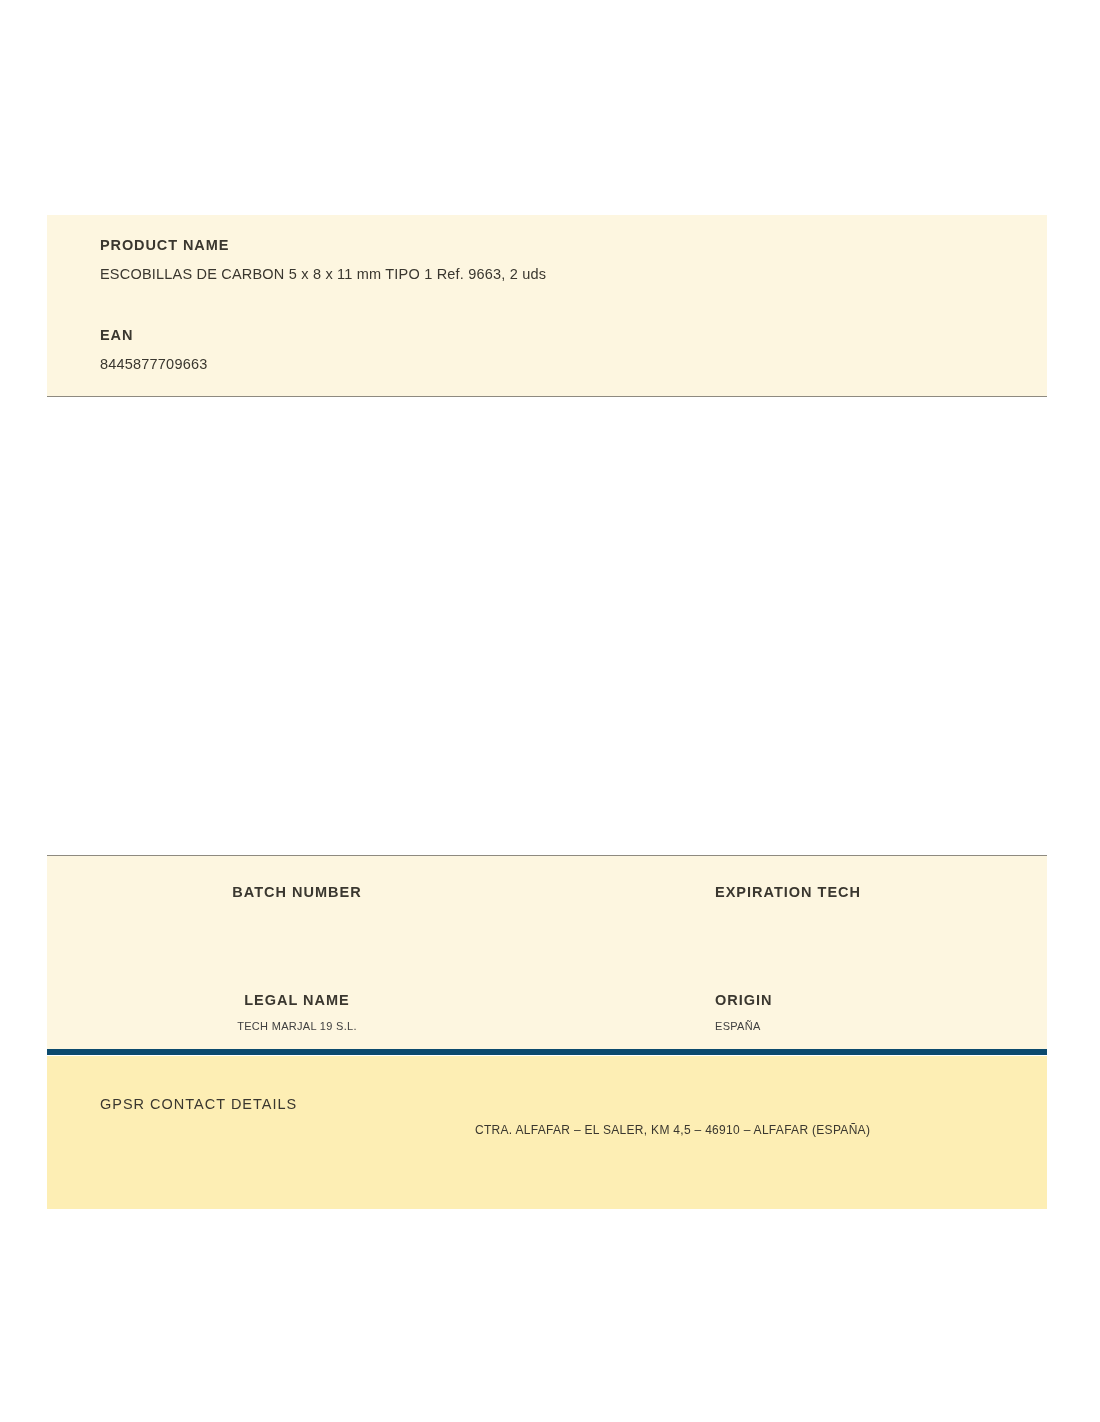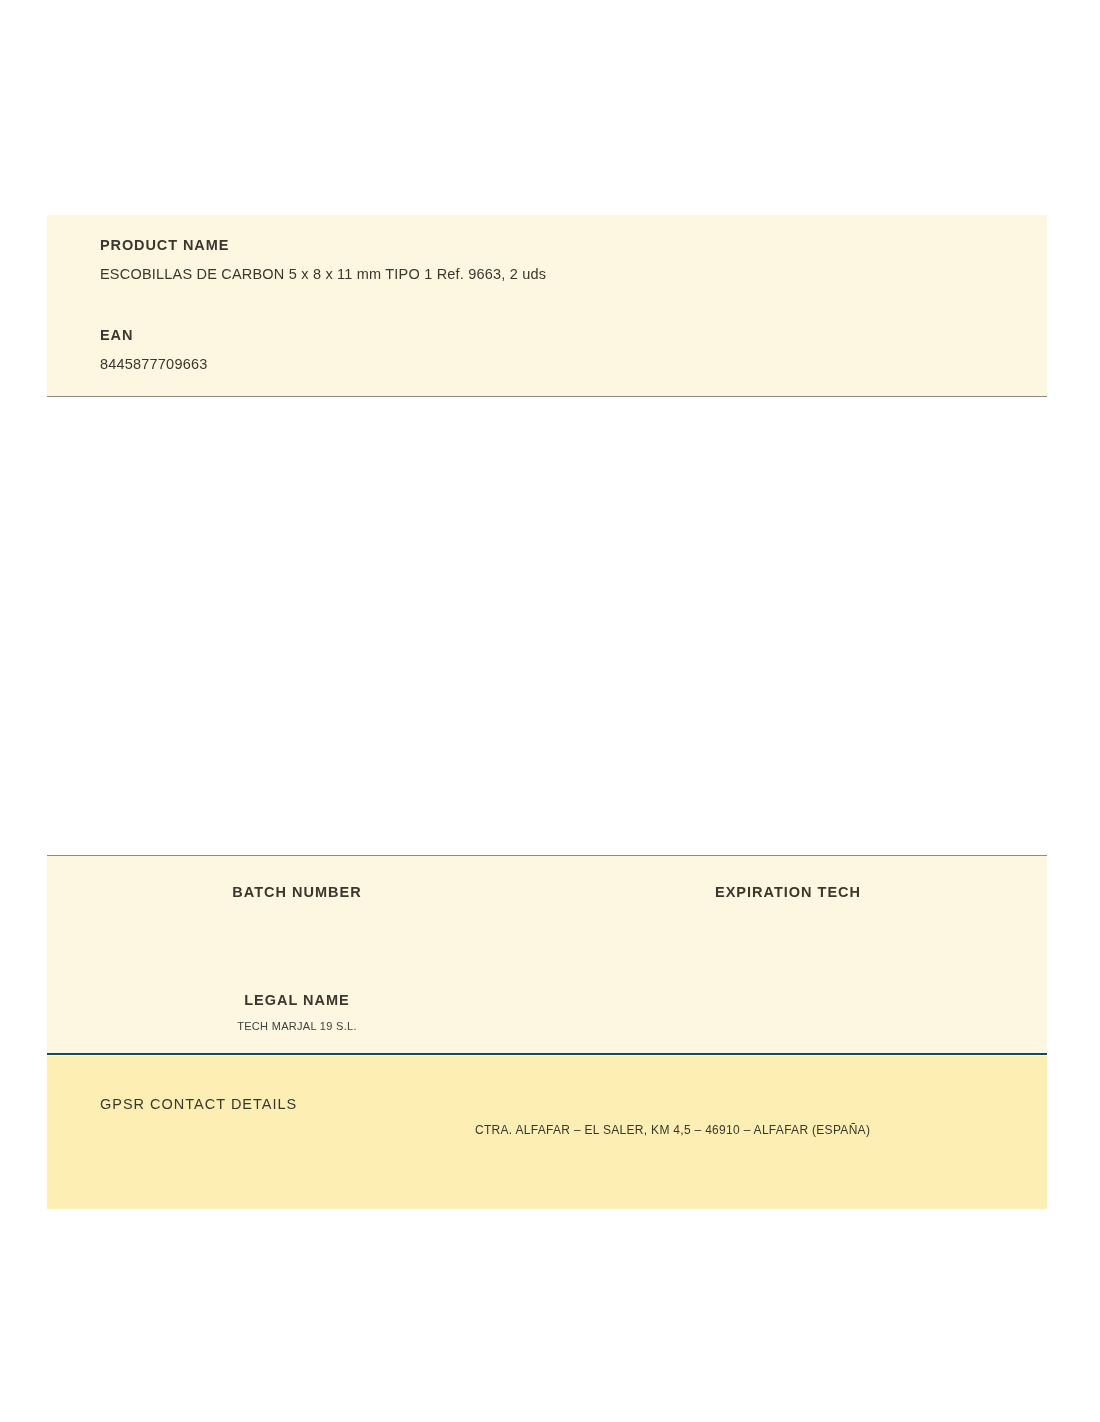--- a/index.html
+++ b/index.html
@@ -64,21 +64,21 @@
 
   
   .block-mid {
     position: absolute;
     left: 47px;
     top: 855px;
     width: 1000px;
     height: 200px;
     background: #fdf6e0;
     border-top: 1px solid #8e8a80;
-    border-bottom: 2px solid #0c4a6e;
+    border-bottom: 6px solid #0c4a6e;
     box-sizing: border-box;
   }
 
   .mid-row {
     display: flex;
     width: 100%;
   }
   .mid-col {
     width: 50%;
     box-sizing: border-box;
@@ -162,20 +162,24 @@
       <div class="mid-col mid-col-right">
         <div class="mid-label">EXPIRATION TECH</div>
         <div class="mid-value"></div>
       </div>
     </div>
     <div class="mid-row row2">
       <div class="mid-col mid-col-left">
         <div class="mid-label">LEGAL NAME</div>
         <div class="mid-value">TECH MARJAL 19 S.L.</div>
       </div>
+      <div class="mid-col mid-col-right">
+        <div class="mid-label">ORIGIN</div>
+        <div class="mid-value">ESPAÑA</div>
+      </div>
     </div>
   </div>
 
   <div class="block-bottom">
     <div class="gpsr-label">GPSR CONTACT DETAILS</div>
     <div class="gpsr-value">CTRA. ALFAFAR – EL SALER, KM 4,5 – 46910 – ALFAFAR (ESPAÑA)</div>
   </div>
 
 </div>
 

